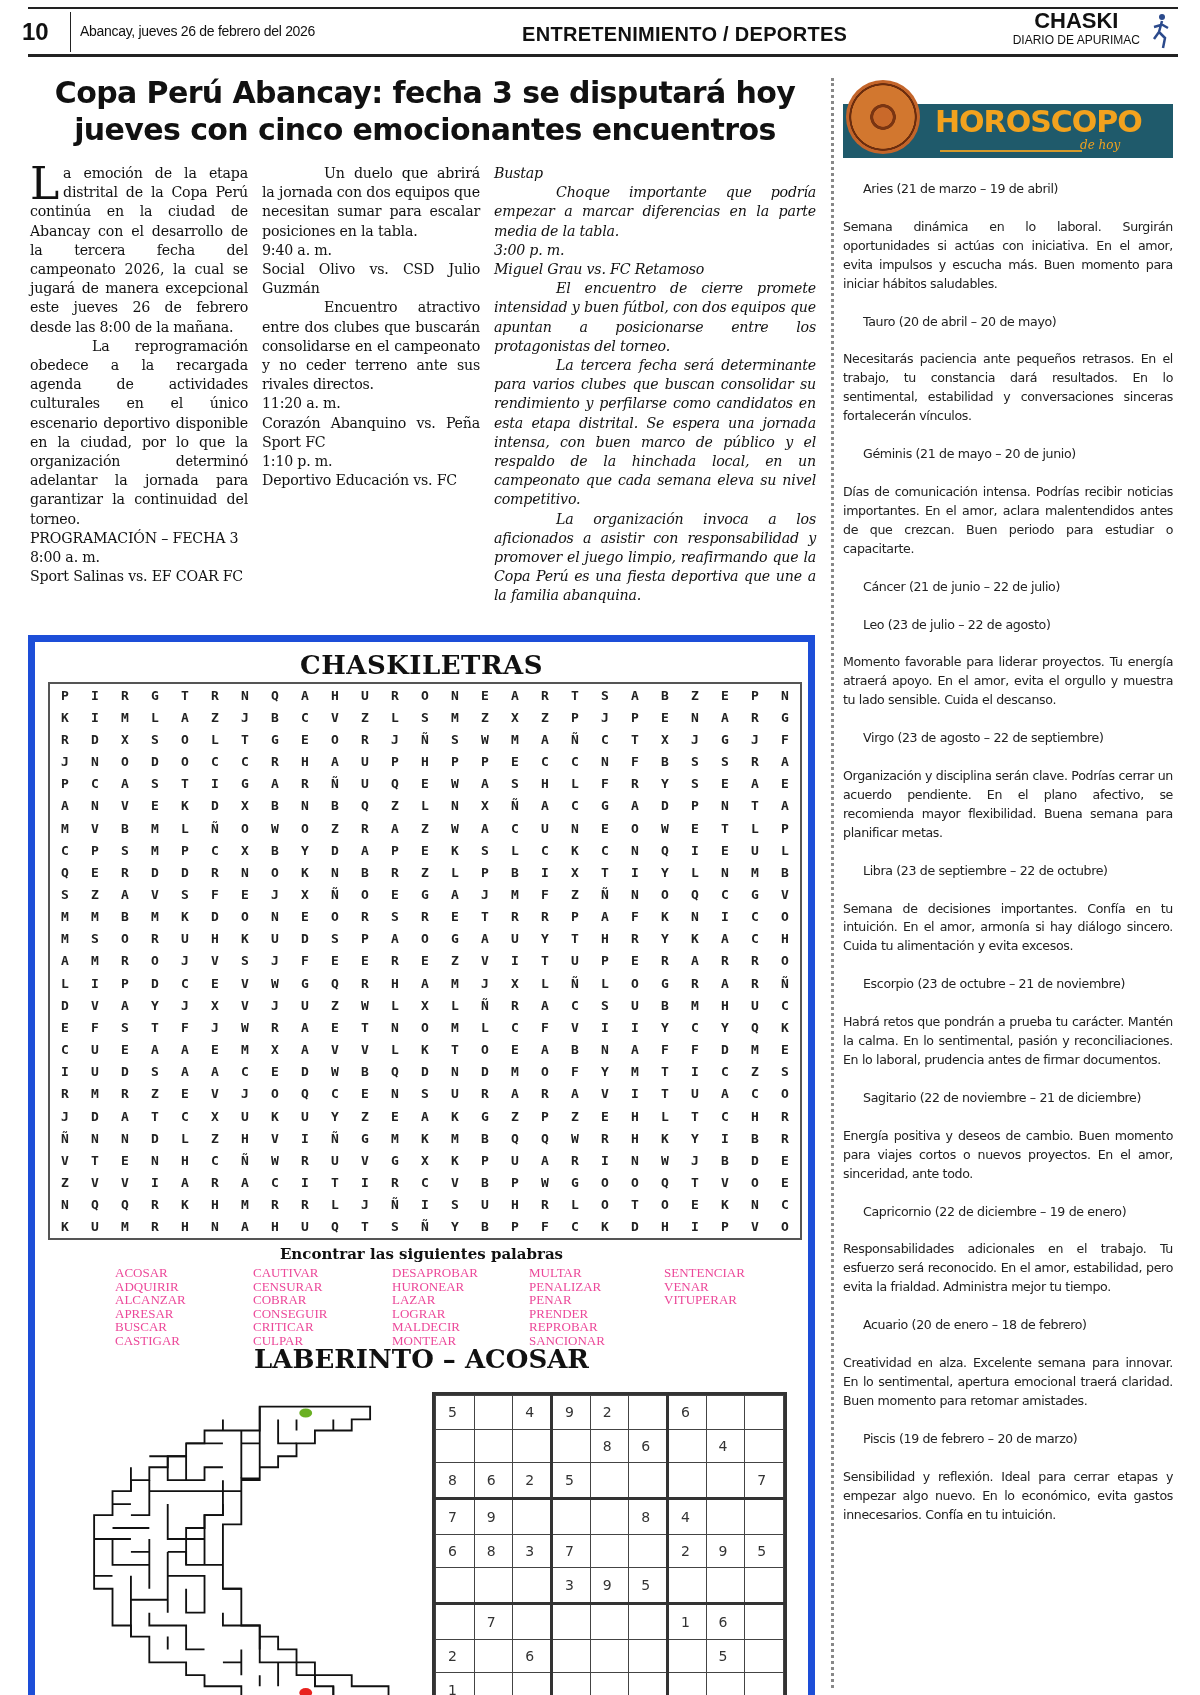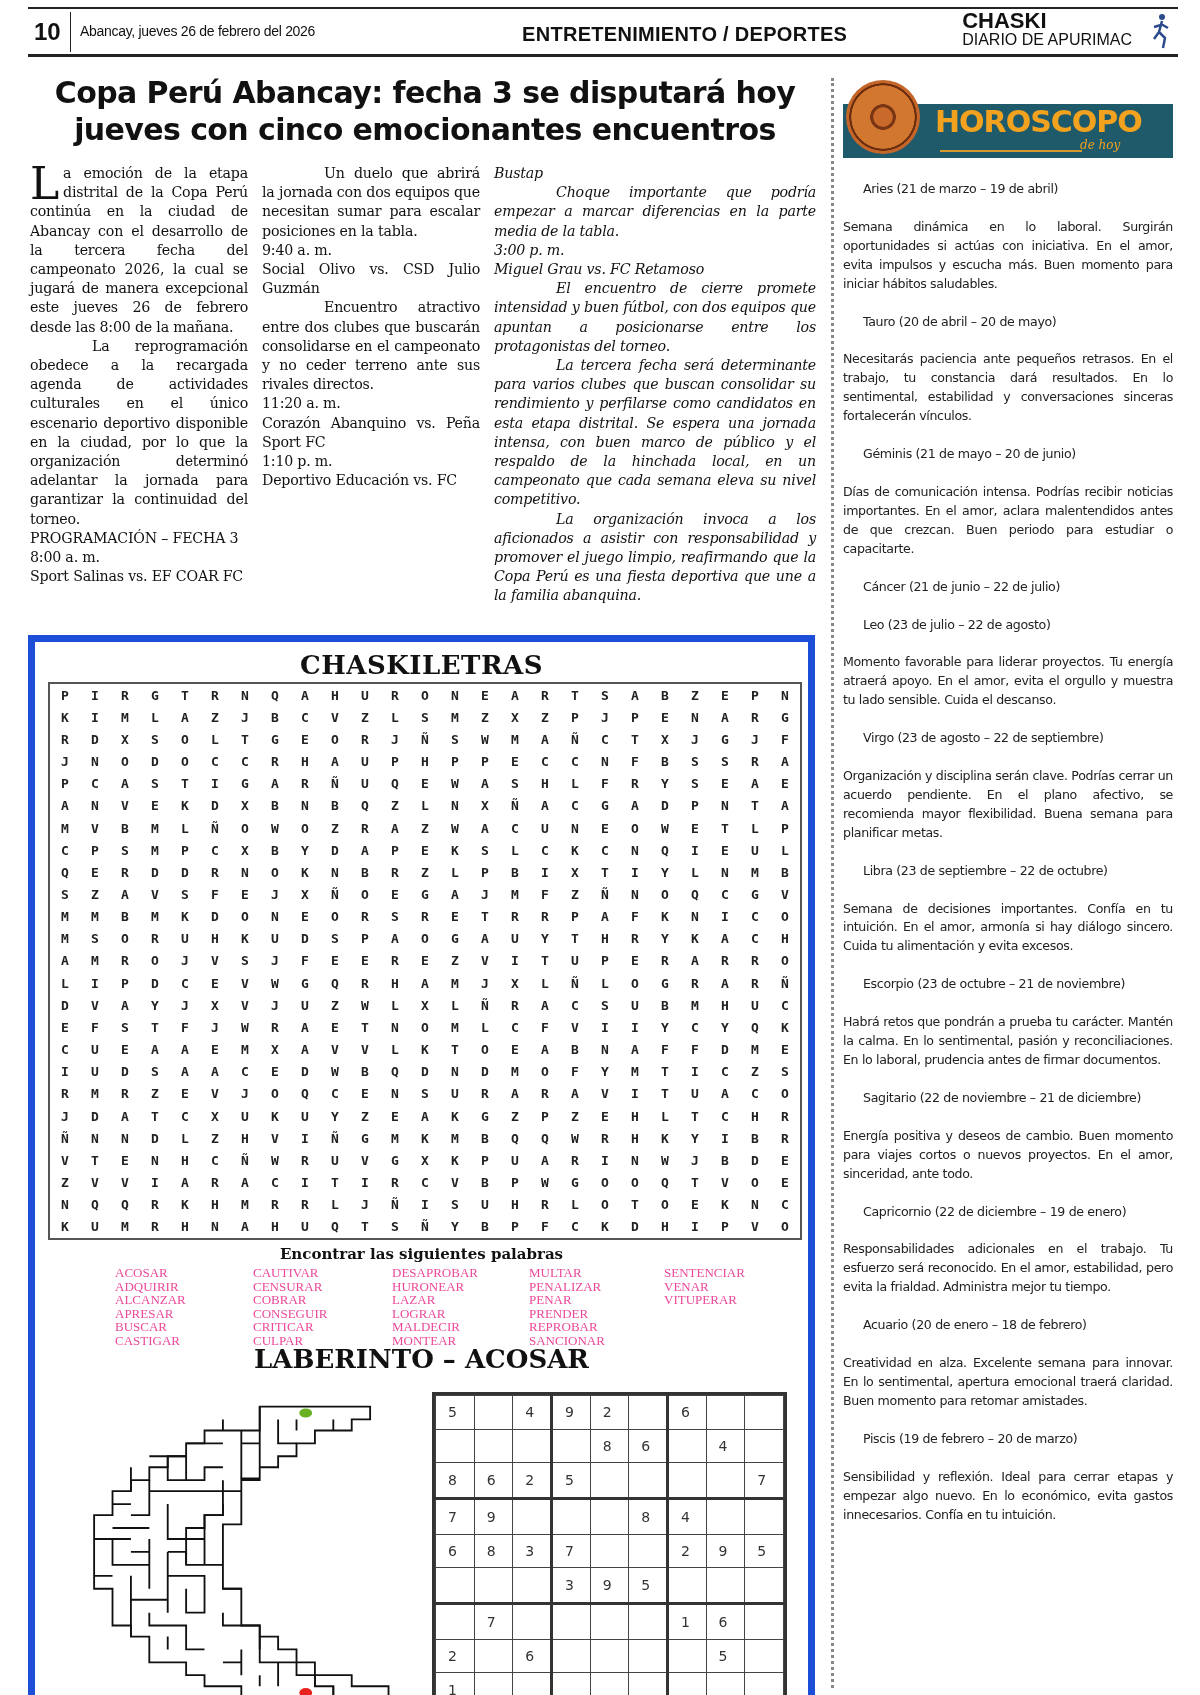--- a/index.html
+++ b/index.html
@@ -1,27 +1,27 @@
 <!DOCTYPE html>
 <html><head>
 <meta charset="utf-8">
 <style>
   * { box-sizing: border-box; margin: 0; padding: 0; }
   body { width: 1200px; height: 1695px; background: #fff; position: relative; overflow: hidden; font-family: "DejaVu Serif", serif; color: #111; }
 
   
   .rule-top { position: absolute; left: 28px; top: 7px; width: 1150px; border-top: 2px solid #222; }
   .rule-bottom { position: absolute; left: 28px; top: 54px; width: 1150px; border-top: 3px solid #222; }
-  .page-num { position: absolute; left: 34px; top: 18px; font-family: "Liberation Sans", sans-serif; font-weight: bold; font-size: 24px; }
+  .page-num { position: absolute; left: 22px; top: 18px; font-family: "Liberation Sans", sans-serif; font-weight: bold; font-size: 24px; }
   .vsep { position: absolute; left: 70px; top: 12px; height: 40px; border-left: 1px solid #222; }
   .dateline { position: absolute; left: 80px; top: 23px; font-family: "Liberation Sans", sans-serif; font-size: 14px; letter-spacing: -0.3px; }
   .section { position: absolute; left: 522px; top: 23px; font-family: "Liberation Sans", sans-serif; font-weight: bold; font-size: 20px; letter-spacing: 0.3px; }
-  .brand { position: absolute; right: 68px; top: 10px; text-align: left; font-family: "Liberation Sans", sans-serif; }
+  .brand { position: absolute; right: 60px; top: 10px; text-align: center; font-family: "Liberation Sans", sans-serif; }
   .brand .name { font-weight: bold; font-size: 22px; line-height: 22px; }
-  .brand .sub { font-size: 16px; line-height: 16px; }
+  .brand .sub { font-size: 12px; line-height: 16px; }
   .brand-logo { position: absolute; right: 28px; top: 12px; width: 22px; height: 40px; }
 
   
   .headline { position: absolute; left: 30px; top: 74px; width: 790px; text-align: center; font-family: "DejaVu Sans", sans-serif; font-weight: bold; font-size: 30px; line-height: 37px; letter-spacing: -0.6px; }
   .col { position: absolute; top: 164px; width: 218px; font-size: 14.2px; line-height: 19.2px; text-align: justify; letter-spacing: -0.2px; }
   .col p { margin: 0; }
   .col .ind { text-indent: 62px; }
   .col1 { left: 30px; } .col2 { left: 262px; } .col3 { left: 494px; width: 322px; font-style: italic; }
   .dropcap { float: left; font-size: 44px; line-height: 36px; margin: 2px 4px 0 0; }
 

